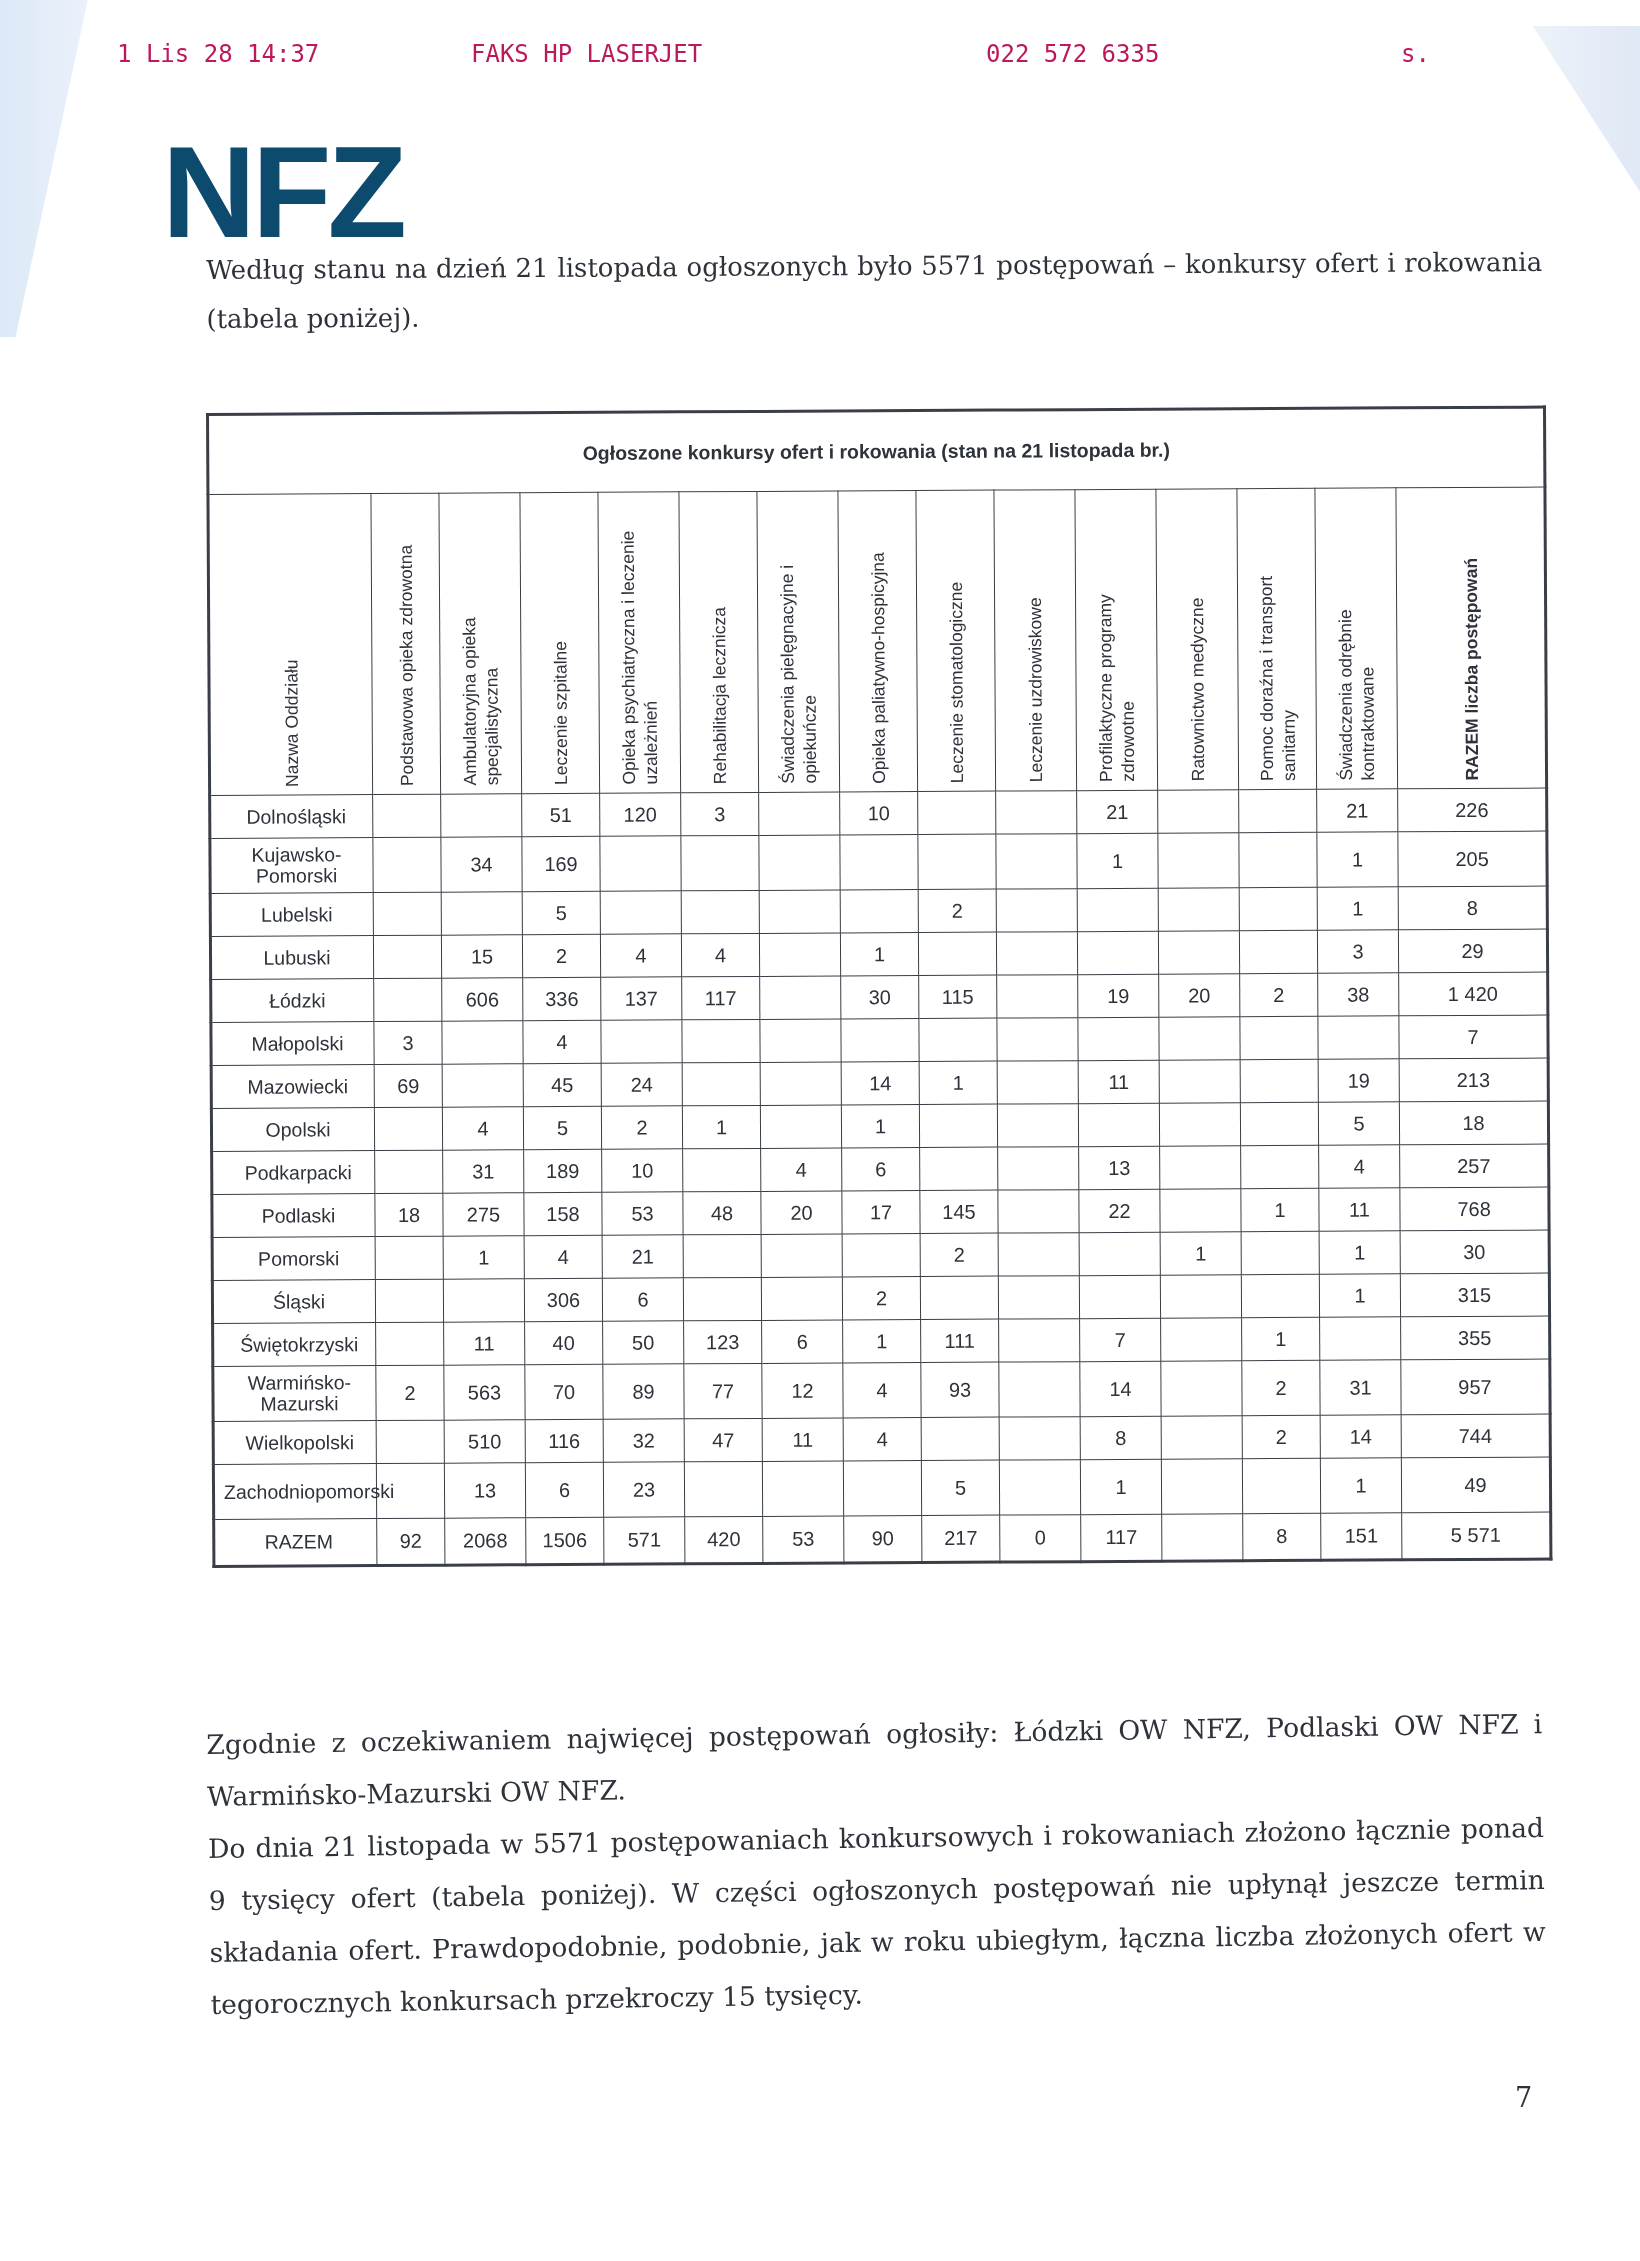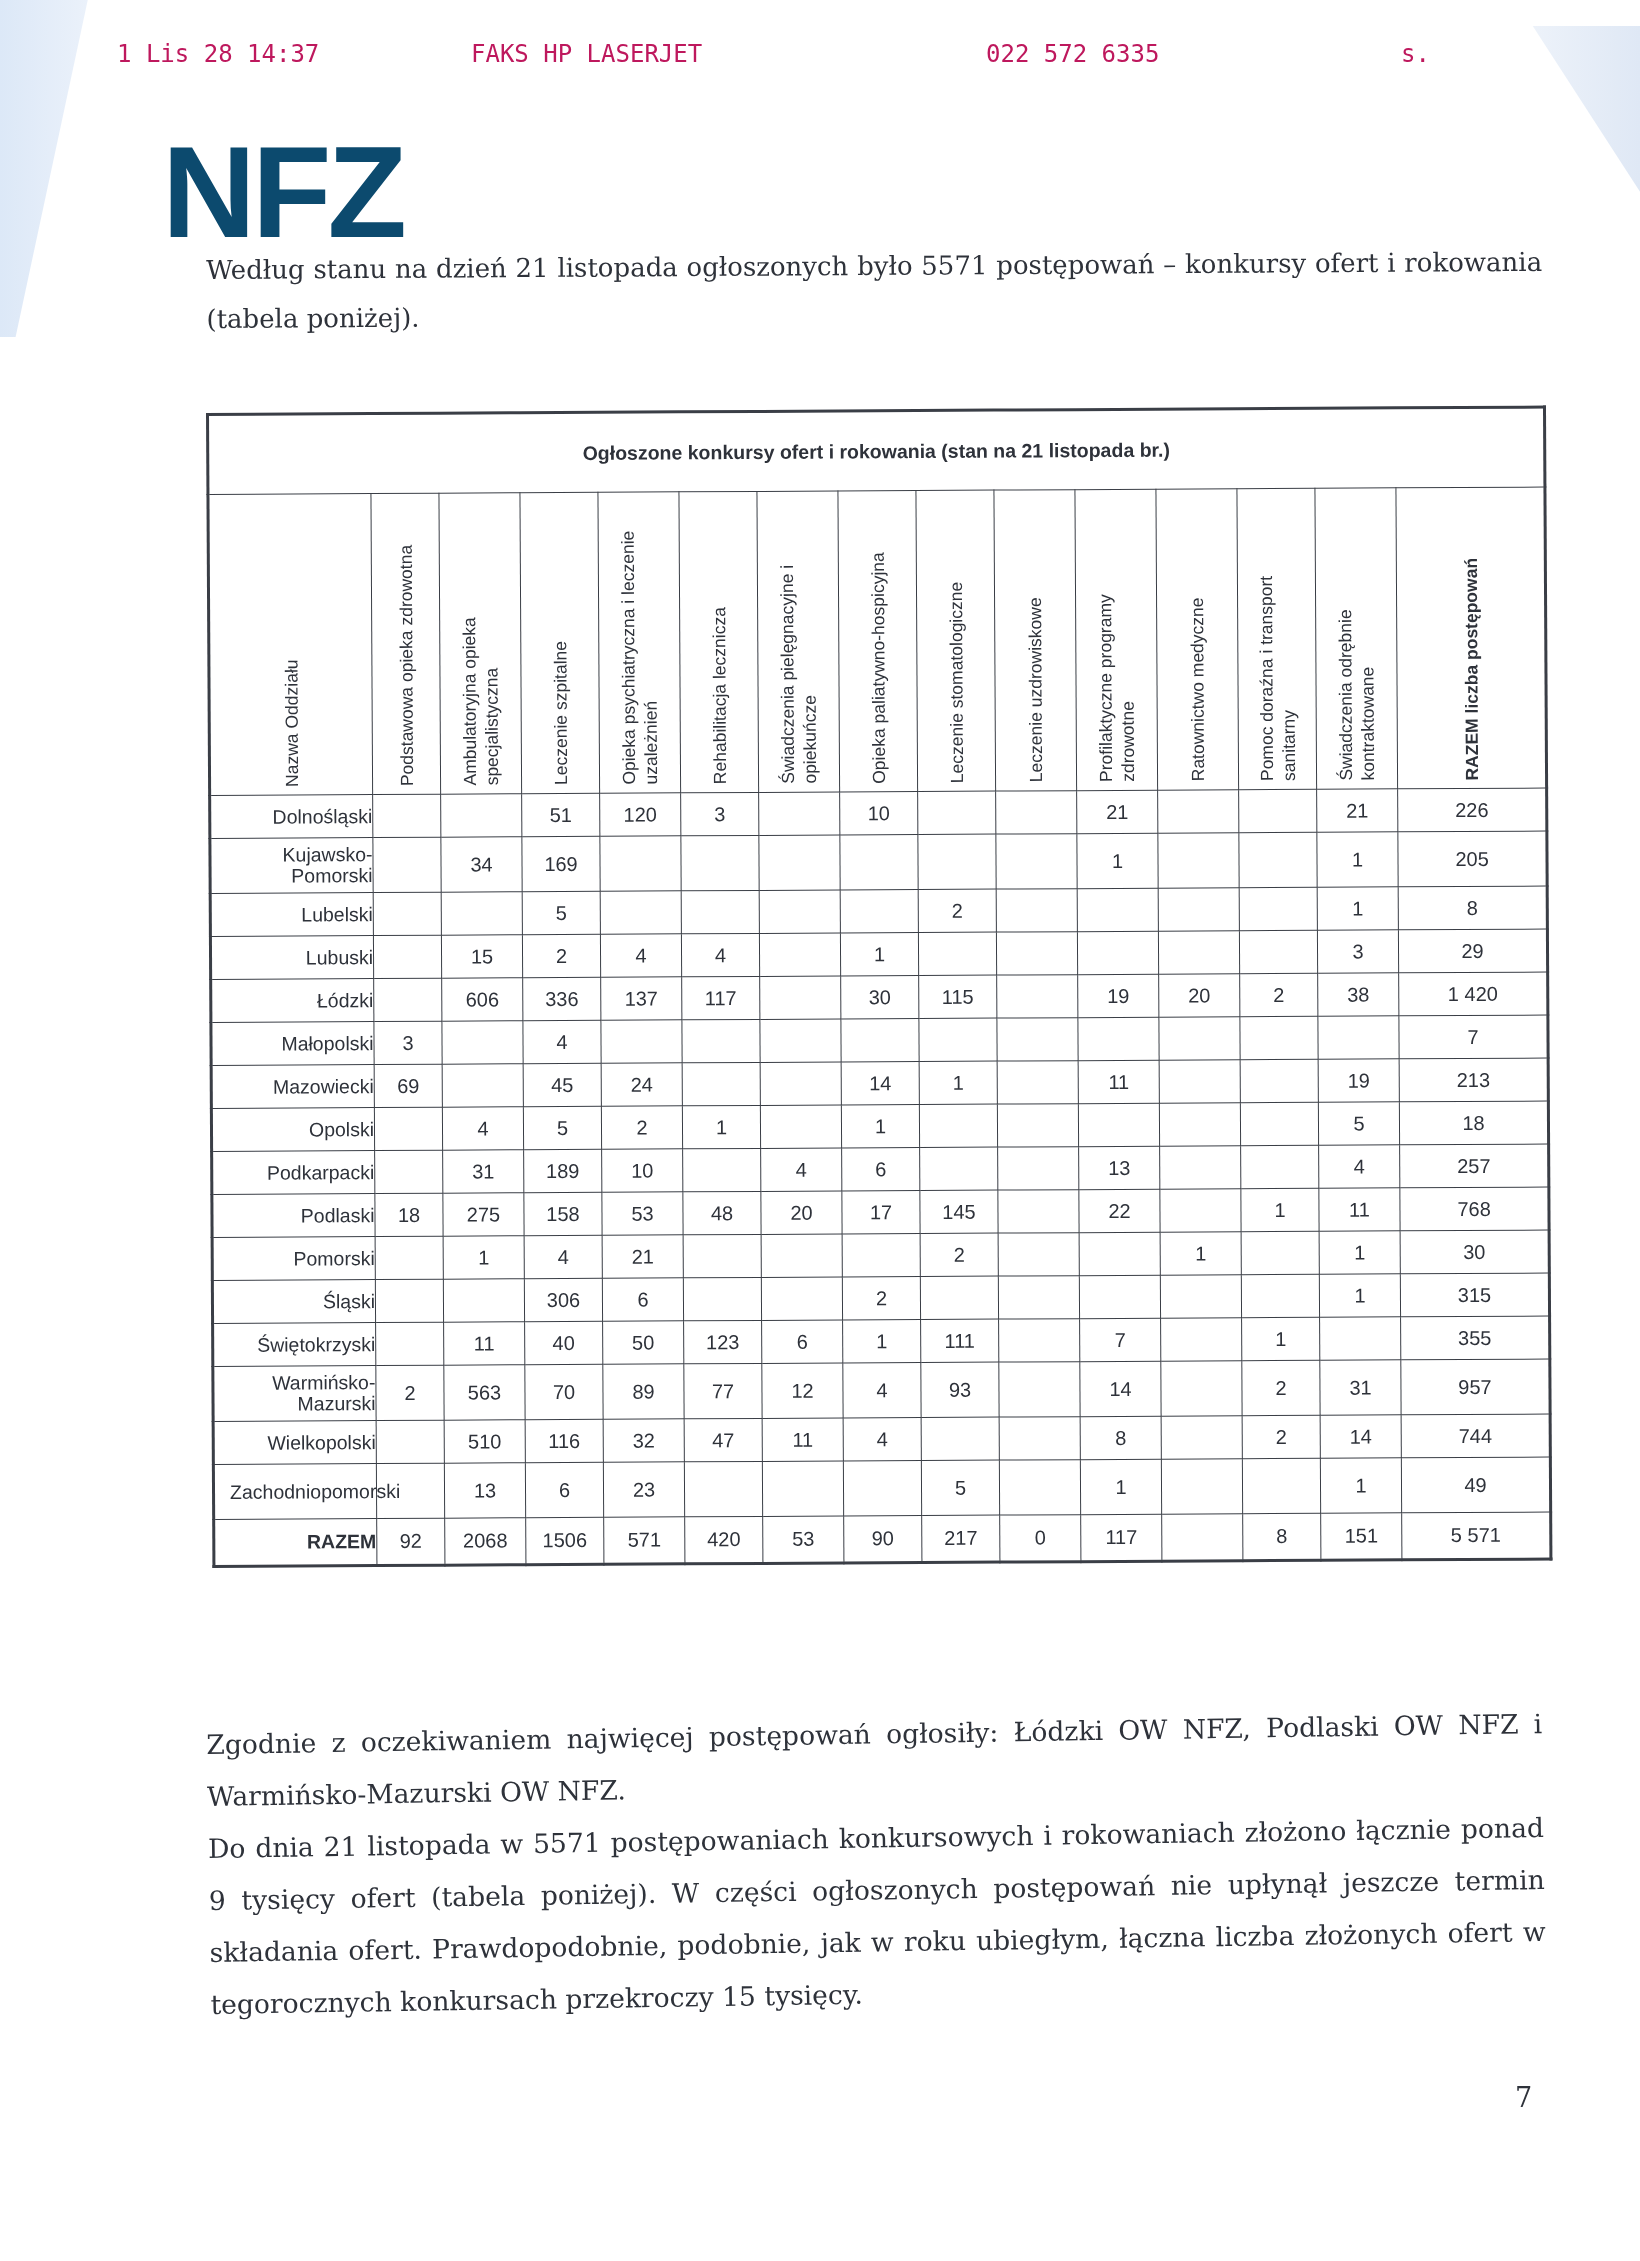--- a/index.html
+++ b/index.html
@@ -58,24 +58,24 @@
       height: 78px; text-align: center; font-weight: bold; font-size: 19.5px; vertical-align: middle;
     }
     .head-row th { height: 300px; vertical-align: bottom; font-weight: normal; position: relative; }
     .vert {
       writing-mode: vertical-rl; transform: rotate(180deg);
       font-size: 17.5px; line-height: 22px; text-align: left;
       margin: 0 auto 7.8px auto; white-space: normal; max-height: 272px;
     }
     .vert.bold { font-weight: bold; }
     td { font-size: 20px; text-align: center; vertical-align: middle; height: 42px; }
-    td.name { text-align: right; padding-left: 15px; font-size: 19.5px; line-height: 21px; }
+    td.name { text-align: center; padding-left: 9px; font-size: 19.5px; line-height: 21px; }
     tr.tall td { height: 54px; border-radius: 11px; }
     tr.total td { height: 45px; }
-    td.total-label { text-align: right; padding-left: 6px; font-weight: bold; }
+    td.total-label { text-align: center; padding-left: 6px; }
     .page-number {
       position: absolute; left: 1515px; top: 2082px; font-size: 27px; color: #2e323a;
       font-family: "DejaVu Serif", serif;
     }
   </style>
 </head>
 <body>
 
 <div class="edge-left"></div>
 <div class="edge-right"></div>

